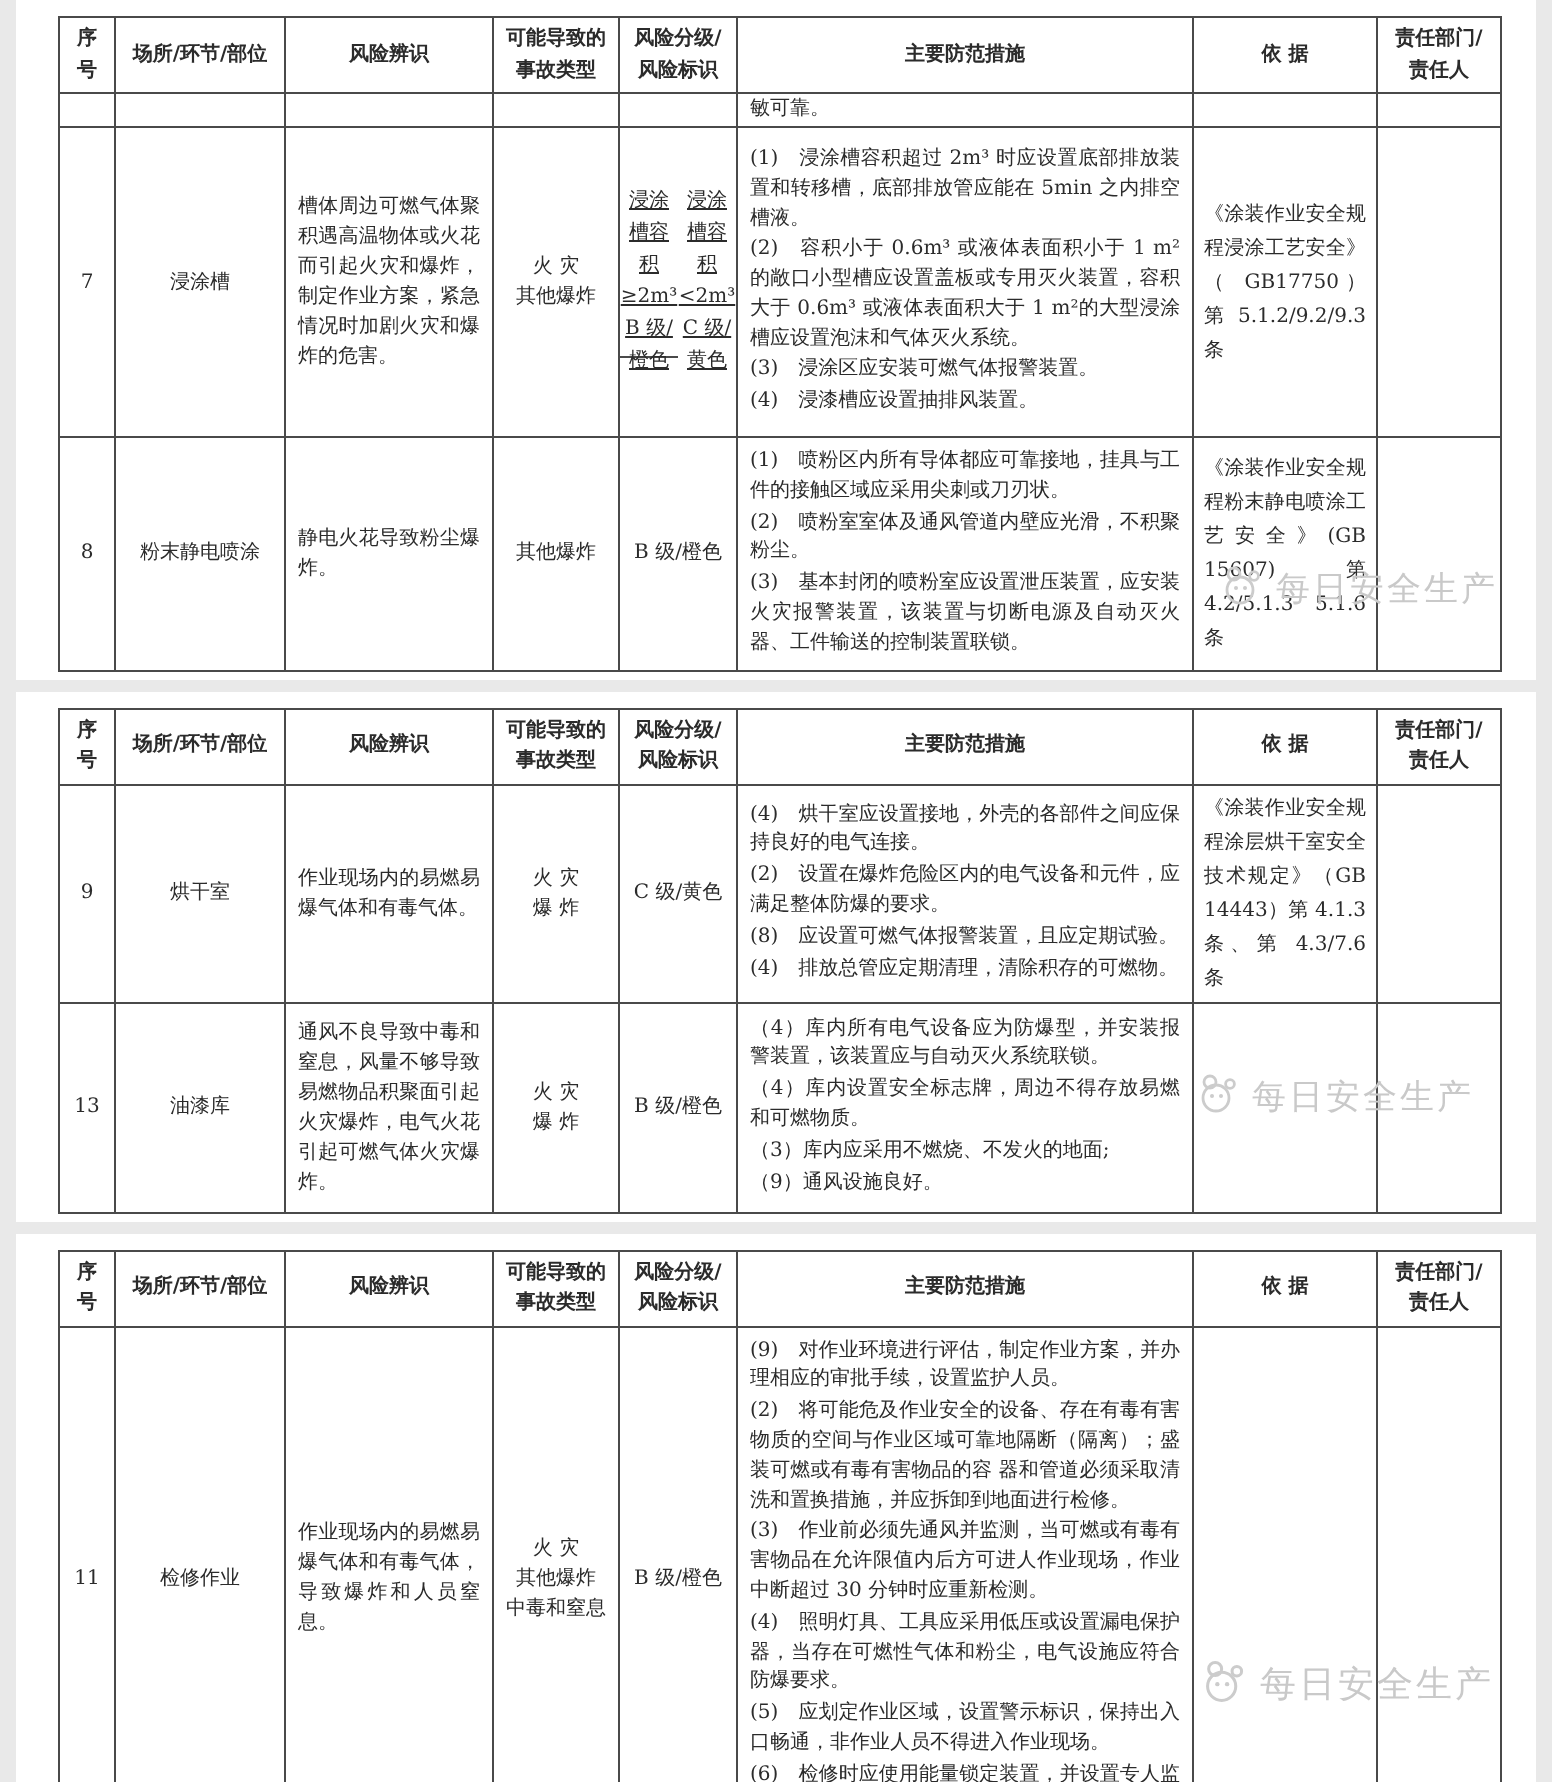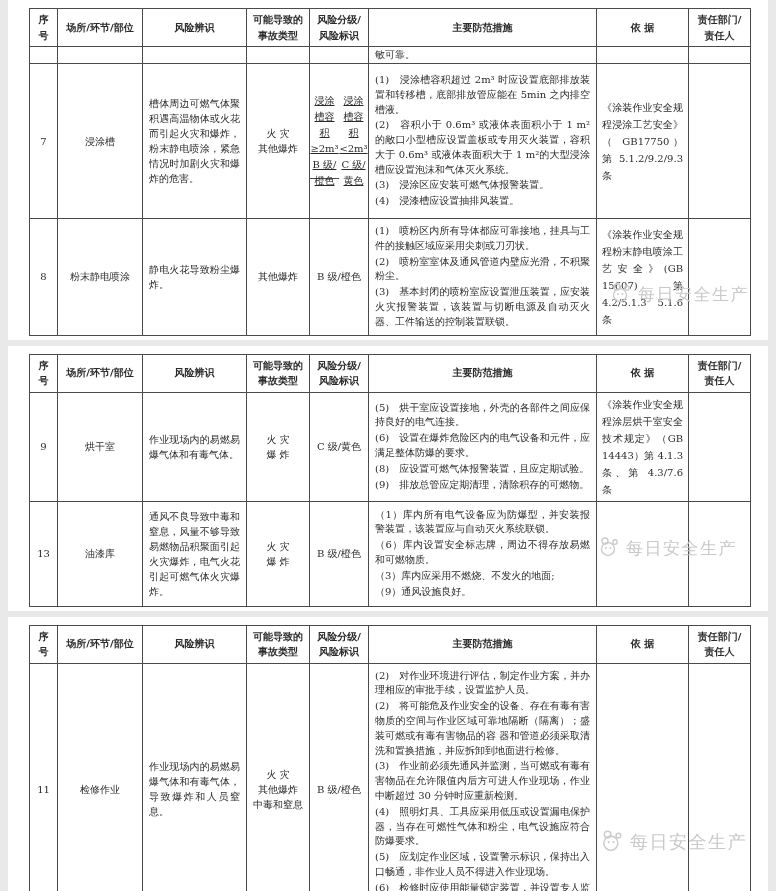--- a/index.html
+++ b/index.html
@@ -121,21 +121,21 @@
         <td></td>
         <td></td>
         <td></td>
         <td class="measures-cell">敏可靠。</td>
         <td></td>
         <td></td>
       </tr>
       <tr style="height:155px">
         <td>7</td>
         <td>浸涂槽</td>
-        <td class="measures-cell" style="text-align:justify">槽体周边可燃气体聚积遇高温物体或火花而引起火灾和爆炸，粉末静电喷涂，紧急情况时加剧火灾和爆炸的危害。</td>
+        <td class="measures-cell" style="text-align:justify">槽体周边可燃气体聚积遇高温物体或火花而引起火灾和爆炸，制定作业方案，紧急情况时加剧火灾和爆炸的危害。</td>
         <td class="preline">火 灾
 其他爆炸</td>
         <td class="grade-split-cell">
           <div class="grade-split">
             <div class="grade-sub">浸涂槽容积
 ≥2m³
 B 级/橙色</div>
             <div class="grade-sub">浸涂槽容积
 &lt;2m³
 C 级/黄色</div>
@@ -198,38 +198,38 @@
     </thead>
     <tbody>
       <tr style="height:105px">
         <td>9</td>
         <td>烘干室</td>
         <td class="measures-cell" style="text-align:justify">作业现场内的易燃易爆气体和有毒气体。</td>
         <td class="preline">火 灾
 爆 炸</td>
         <td>C 级/黄色</td>
         <td class="measures-cell">
-          <div class="measure-line">(5)　烘干室应设置接地，外壳的各部件之间应保持良好的电气连接。</div>
-          <div class="measure-line">(6)　设置在爆炸危险区内的电气设备和元件，应满足整体防爆的要求。</div>
+          <div class="measure-line">(4)　烘干室应设置接地，外壳的各部件之间应保持良好的电气连接。</div>
+          <div class="measure-line">(2)　设置在爆炸危险区内的电气设备和元件，应满足整体防爆的要求。</div>
           <div class="measure-line">(8)　应设置可燃气体报警装置，且应定期试验。</div>
-          <div class="measure-line">(9)　排放总管应定期清理，清除积存的可燃物。</div>
+          <div class="measure-line">(4)　排放总管应定期清理，清除积存的可燃物。</div>
         </td>
         <td class="basis-cell">《涂装作业安全规程涂层烘干室安全技术规定》（GB 14443）第 4.1.3 条、第 4.3/7.6 条</td>
         <td></td>
       </tr>
       <tr style="height:105px">
         <td>13</td>
         <td>油漆库</td>
         <td class="measures-cell" style="text-align:justify">通风不良导致中毒和窒息，风量不够导致易燃物品积聚面引起火灾爆炸，电气火花引起可燃气体火灾爆炸。</td>
         <td class="preline">火 灾
 爆 炸</td>
         <td>B 级/橙色</td>
         <td class="measures-cell">
-          <div class="measure-line">（1）库内所有电气设备应为防爆型，并安装报警装置，该装置应与自动灭火系统联锁。</div>
-          <div class="measure-line">（6）库内设置安全标志牌，周边不得存放易燃和可燃物质。</div>
+          <div class="measure-line">（4）库内所有电气设备应为防爆型，并安装报警装置，该装置应与自动灭火系统联锁。</div>
+          <div class="measure-line">（4）库内设置安全标志牌，周边不得存放易燃和可燃物质。</div>
           <div class="measure-line">（3）库内应采用不燃烧、不发火的地面;</div>
           <div class="measure-line">（9）通风设施良好。</div>
         </td>
         <td class="basis-cell"></td>
         <td></td>
       </tr>
     </tbody>
   </table>
 </section>
 
@@ -264,21 +264,21 @@
     <tbody>
       <tr style="height:228px">
         <td>11</td>
         <td>检修作业</td>
         <td class="measures-cell" style="text-align:justify">作业现场内的易燃易爆气体和有毒气体，导致爆炸和人员窒息。</td>
         <td class="preline">火 灾
 其他爆炸
 中毒和窒息</td>
         <td>B 级/橙色</td>
         <td class="measures-cell">
-          <div class="measure-line">(2)　对作业环境进行评估，制定作业方案，并办理相应的审批手续，设置监护人员。</div>
+          <div class="measure-line">(9)　对作业环境进行评估，制定作业方案，并办理相应的审批手续，设置监护人员。</div>
           <div class="measure-line">(2)　将可能危及作业安全的设备、存在有毒有害物质的空间与作业区域可靠地隔断（隔离）；盛装可燃或有毒有害物品的容 器和管道必须采取清洗和置换措施，并应拆卸到地面进行检修。</div>
           <div class="measure-line">(3)　作业前必须先通风并监测，当可燃或有毒有害物品在允许限值内后方可进人作业现场，作业中断超过 30 分钟时应重新检测。</div>
           <div class="measure-line">(4)　照明灯具、工具应采用低压或设置漏电保护器，当存在可燃性气体和粉尘，电气设施应符合防爆要求。</div>
           <div class="measure-line">(5)　应划定作业区域，设置警示标识，保持出入口畅通，非作业人员不得进入作业现场。</div>
           <div class="measure-line">(6)　检修时应使用能量锁定装置，并设置专人监护，现场监护人员应坚守岗位。</div>
         </td>
         <td class="basis-cell"></td>
         <td></td>
       </tr>
     </tbody>

